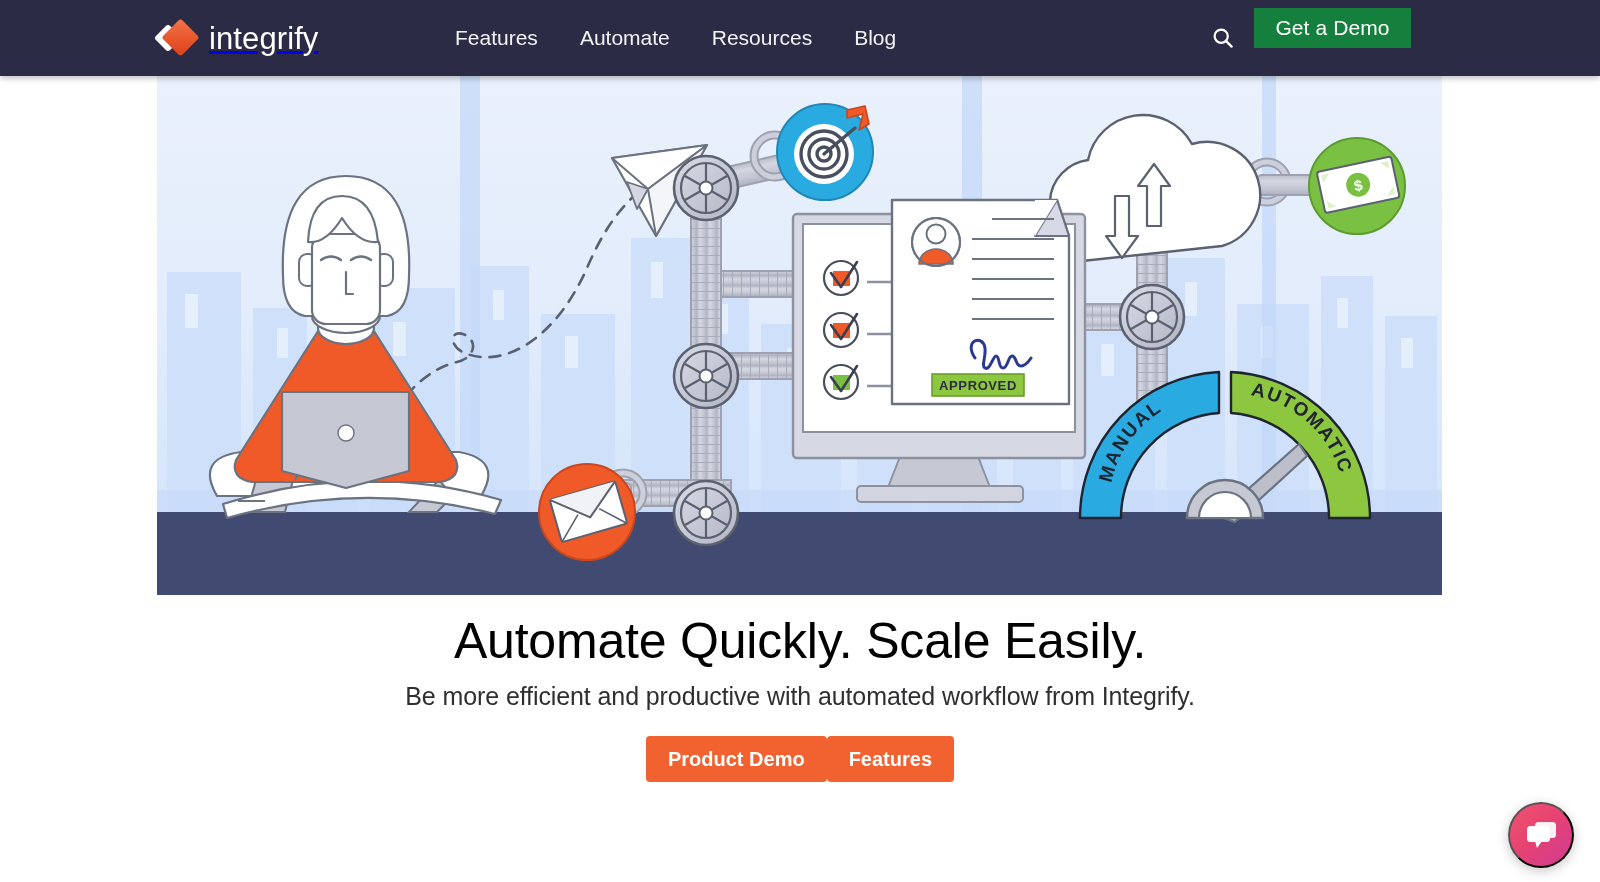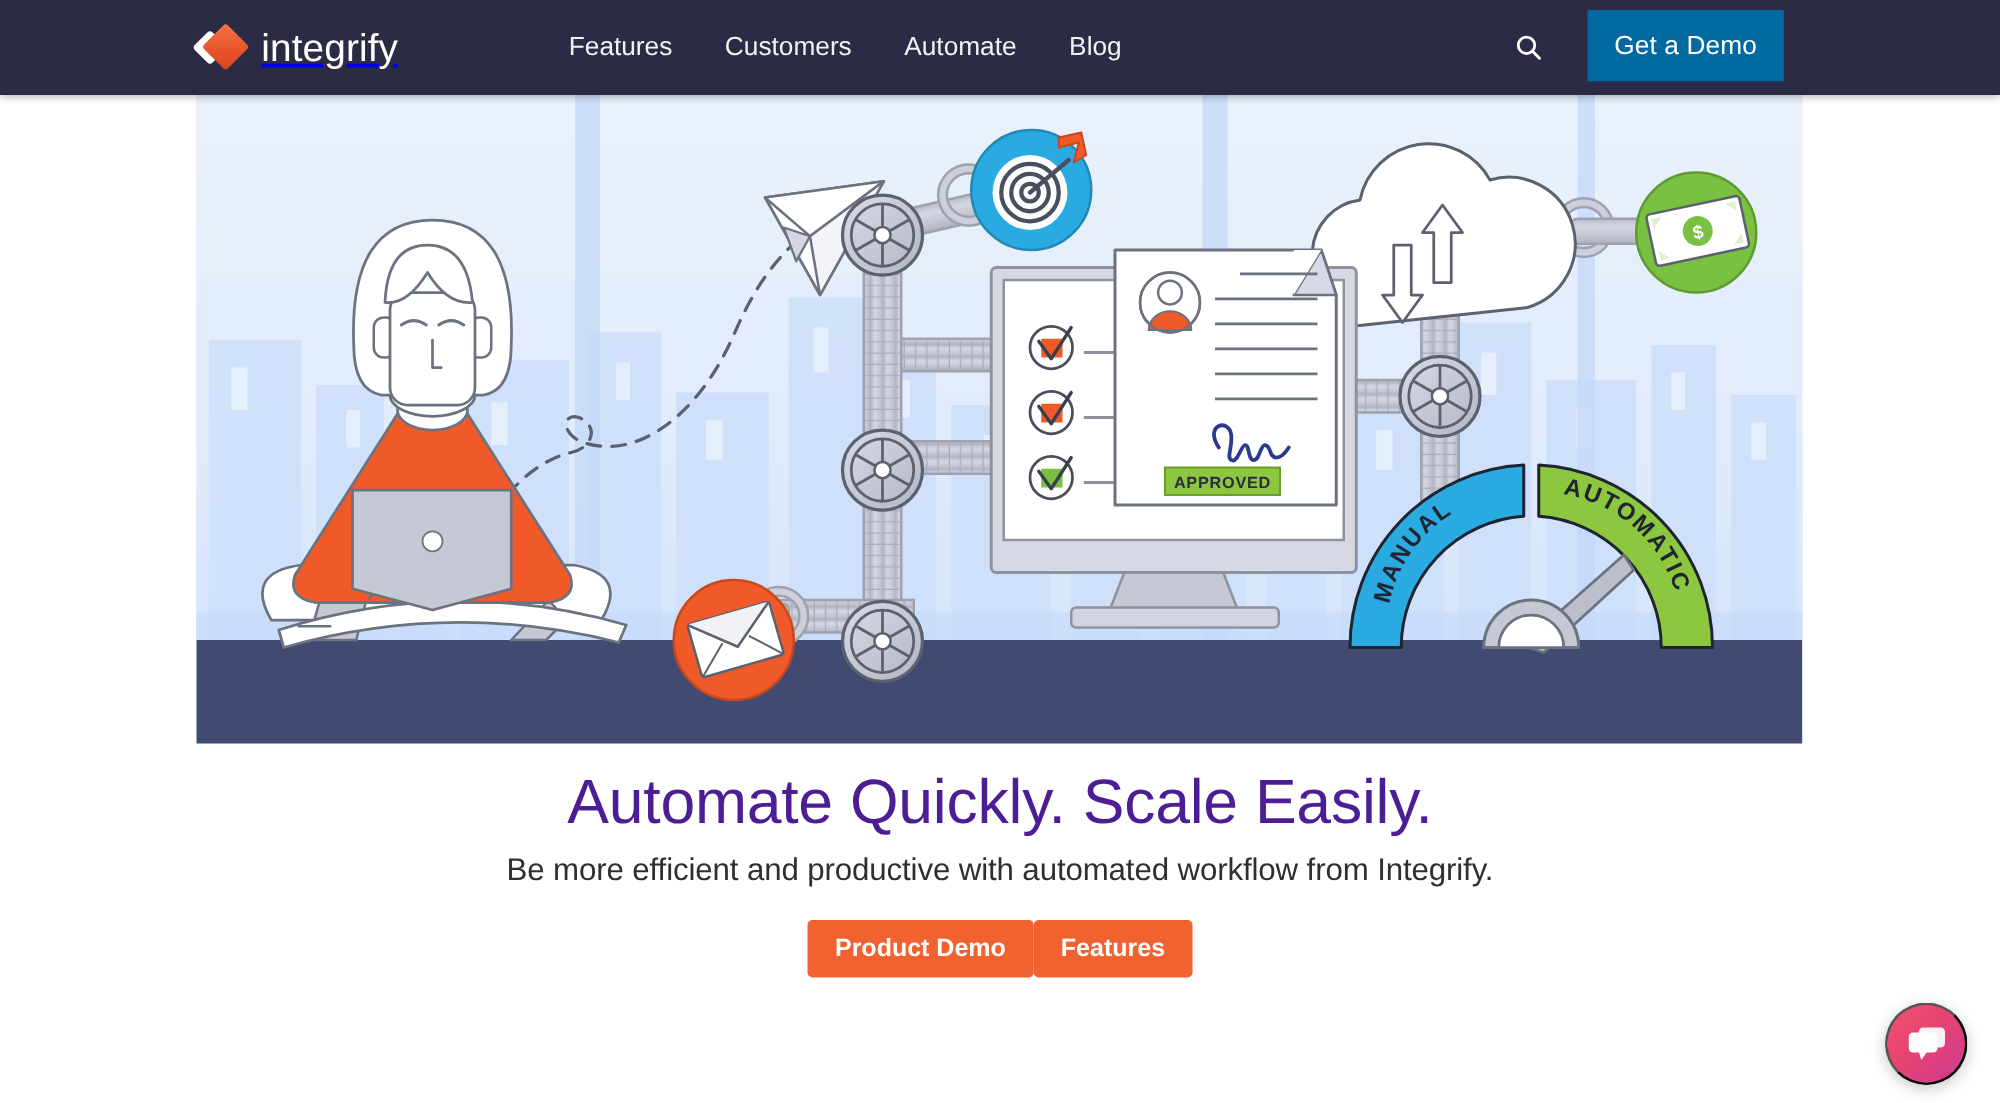--- a/index.html
+++ b/index.html
@@ -96,29 +96,28 @@
     justify-content: center;
     cursor: pointer;
     background: none;
     border: none;
   }
   .demo-btn {
     position: absolute;
     left: 1254px;
     top: 8px;
     width: 157px;
-    height: 57px;
-    background: #0369a1;
+    height: 40px;
+    background: #15803d;
     color: #ffffff;
     font-size: 21px;
     border: none;
     cursor: pointer;
     font-family: "Liberation Sans", sans-serif;
     letter-spacing: 0.1px;
-    margin-left: 16px;
   }
 
   
   .hero-illustration {
     position: absolute;
     left: 157px;
     top: 76px;
     width: 1285px;
     height: 519px;
     overflow: hidden;
@@ -129,21 +128,21 @@
   
   .hero-copy {
     position: absolute;
     left: 0;
     top: 595px;
     width: 1600px;
     text-align: center;
   }
   .hero-title {
     font-size: 50px;
-    color: #4c1d95;
+    color: #000000;
     font-weight: 400;
     line-height: 1.2;
     margin-top: 16px;
     letter-spacing: -0.2px;
   }
   .hero-sub {
     font-size: 25px;
     color: #2f2f31;
     font-weight: 400;
     margin-top: 11px;
@@ -193,22 +192,22 @@
   <a class="logo-wrap" href="#">
     <span class="logo-mark">
       <span class="dia-white"></span>
       <span class="dia-orange"></span>
     </span>
     <span class="logo-text">integrify</span>
   </a>
 
   <nav class="main-nav">
     <a class="nav-link" href="#">Features</a>
-    <a class="nav-link" href="#">Customers</a>
     <a class="nav-link" href="#">Automate</a>
+    <a class="nav-link" href="#">Resources</a>
     <a class="nav-link" href="#">Blog</a>
   </nav>
 
   <button class="search-btn">
     <svg width="24" height="24" viewBox="0 0 24 24">
       <circle cx="10.2" cy="10.2" r="6.6" fill="none" stroke="#ffffff" stroke-width="2.2"></circle>
       <line x1="15.2" y1="15.2" x2="20.6" y2="20.6" stroke="#ffffff" stroke-width="2.4" stroke-linecap="round"></line>
     </svg>
   </button>
 

